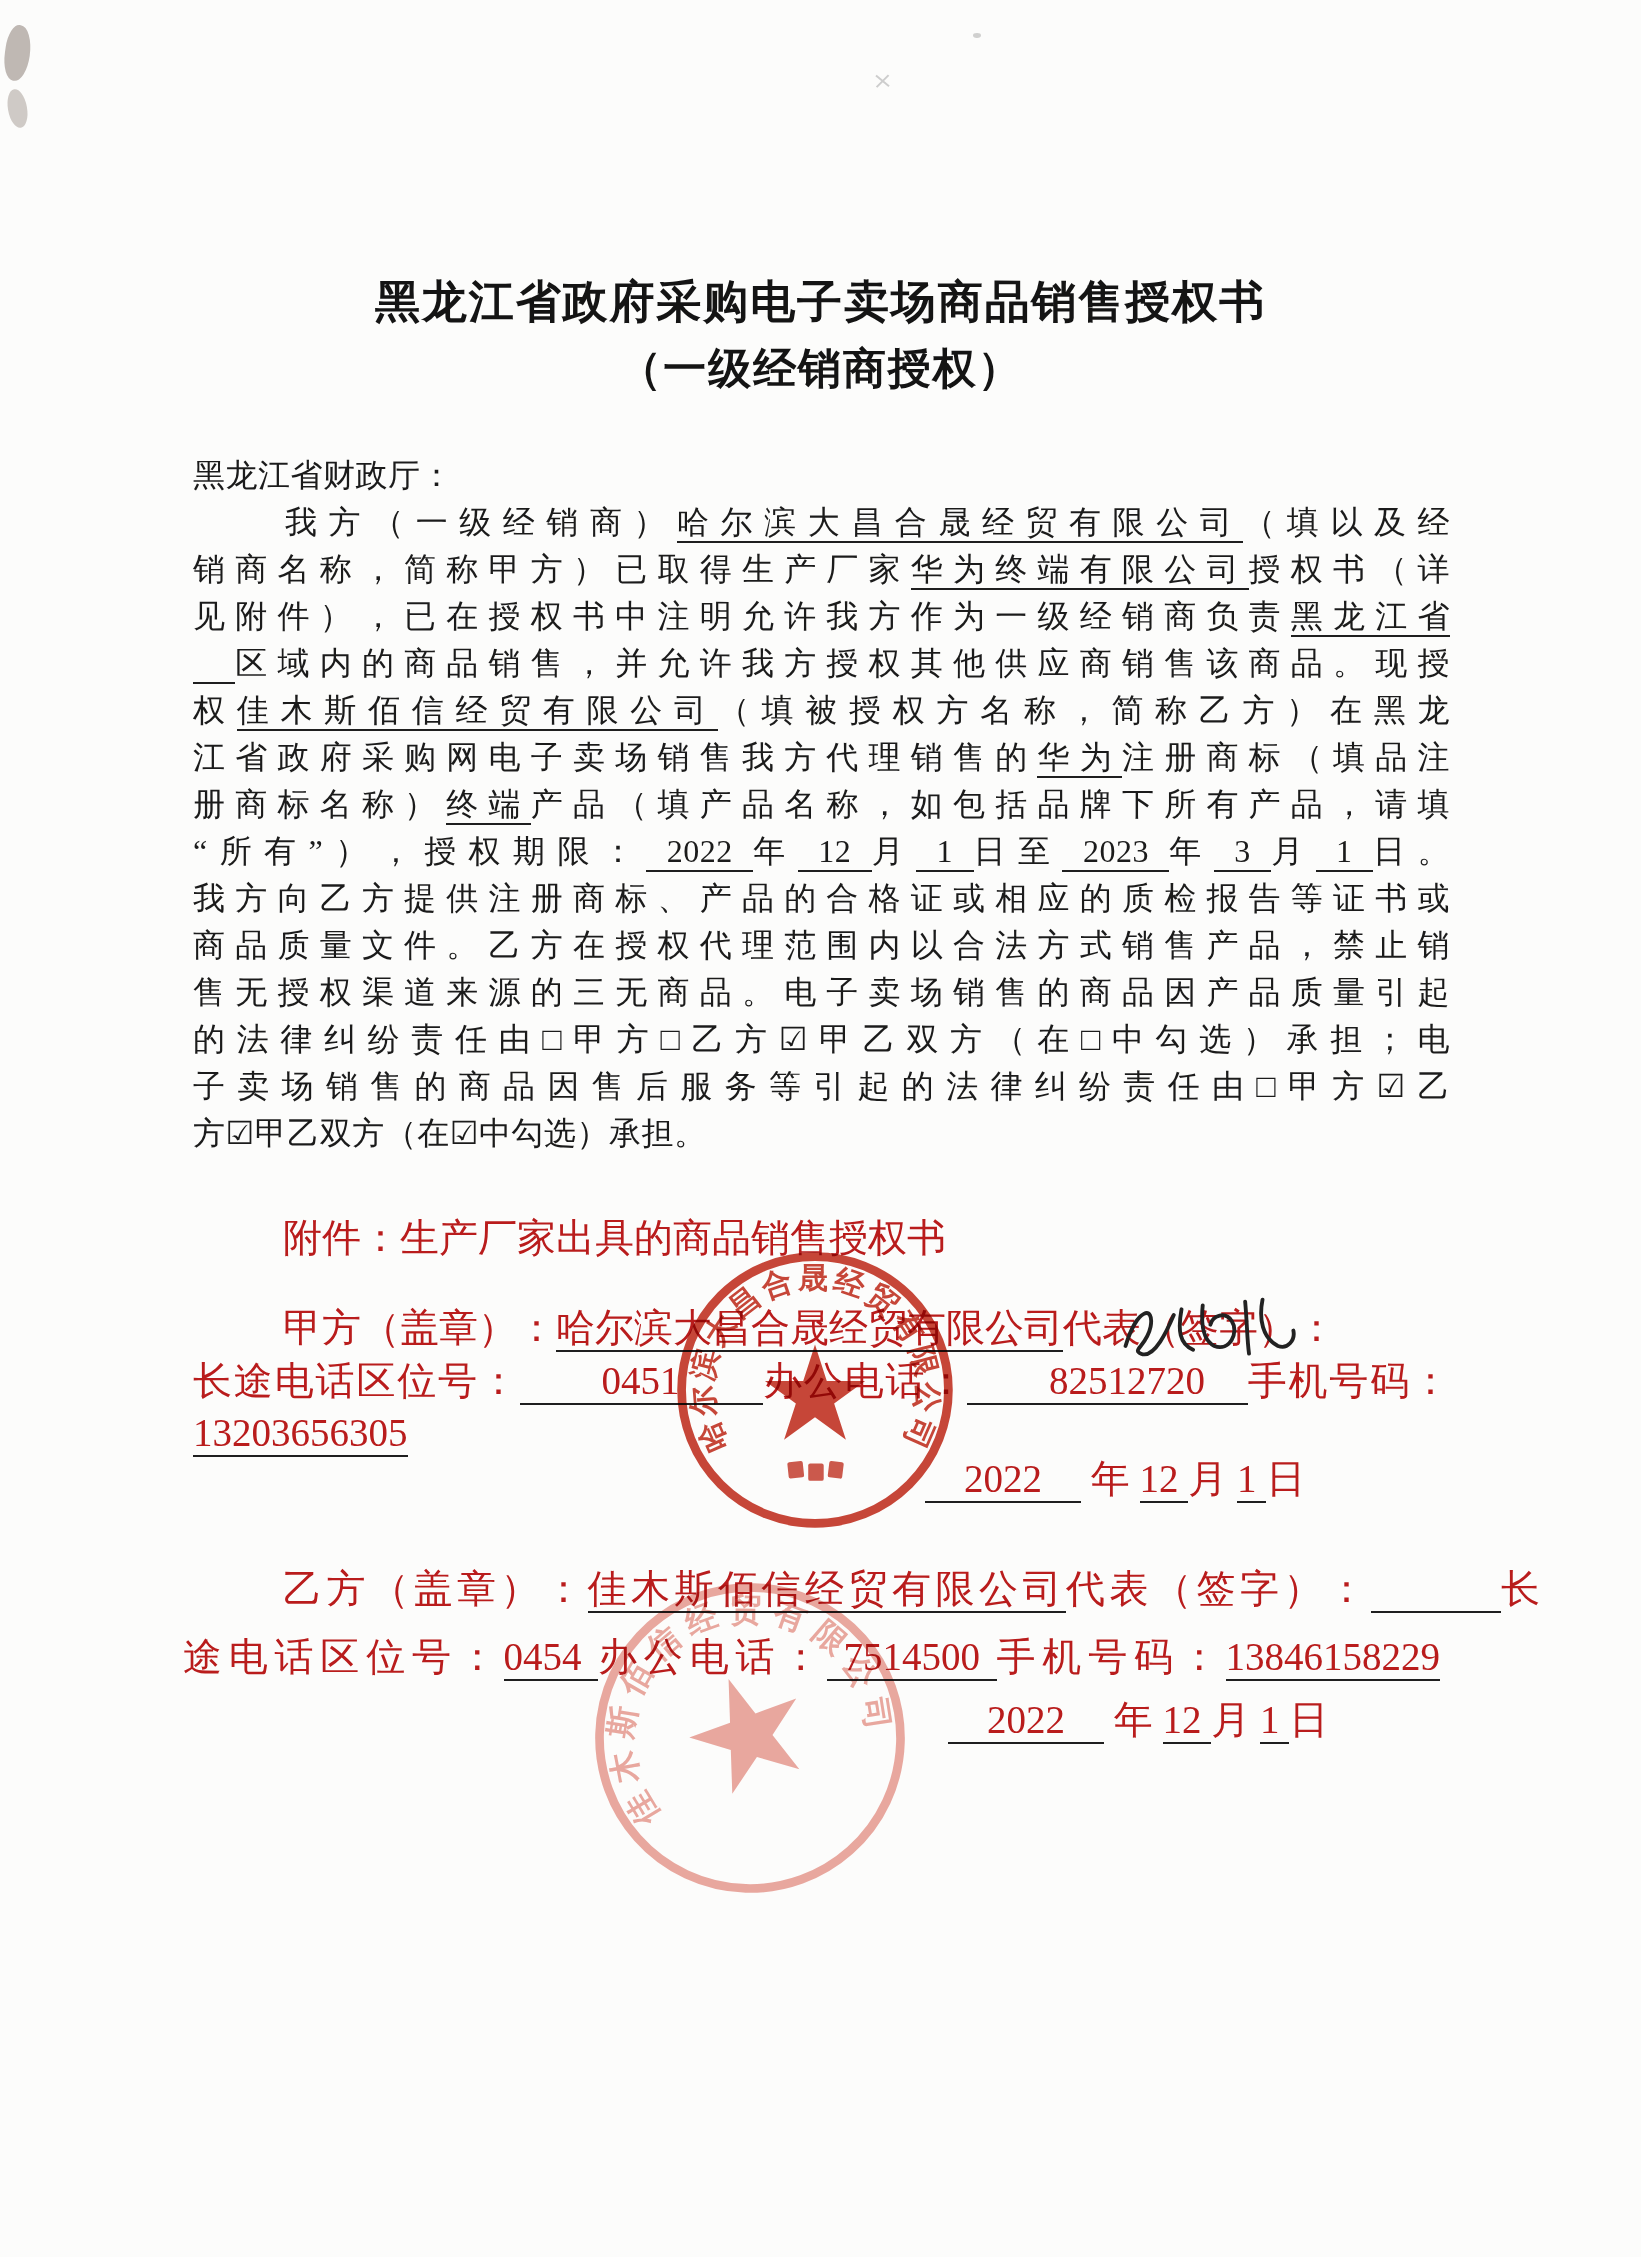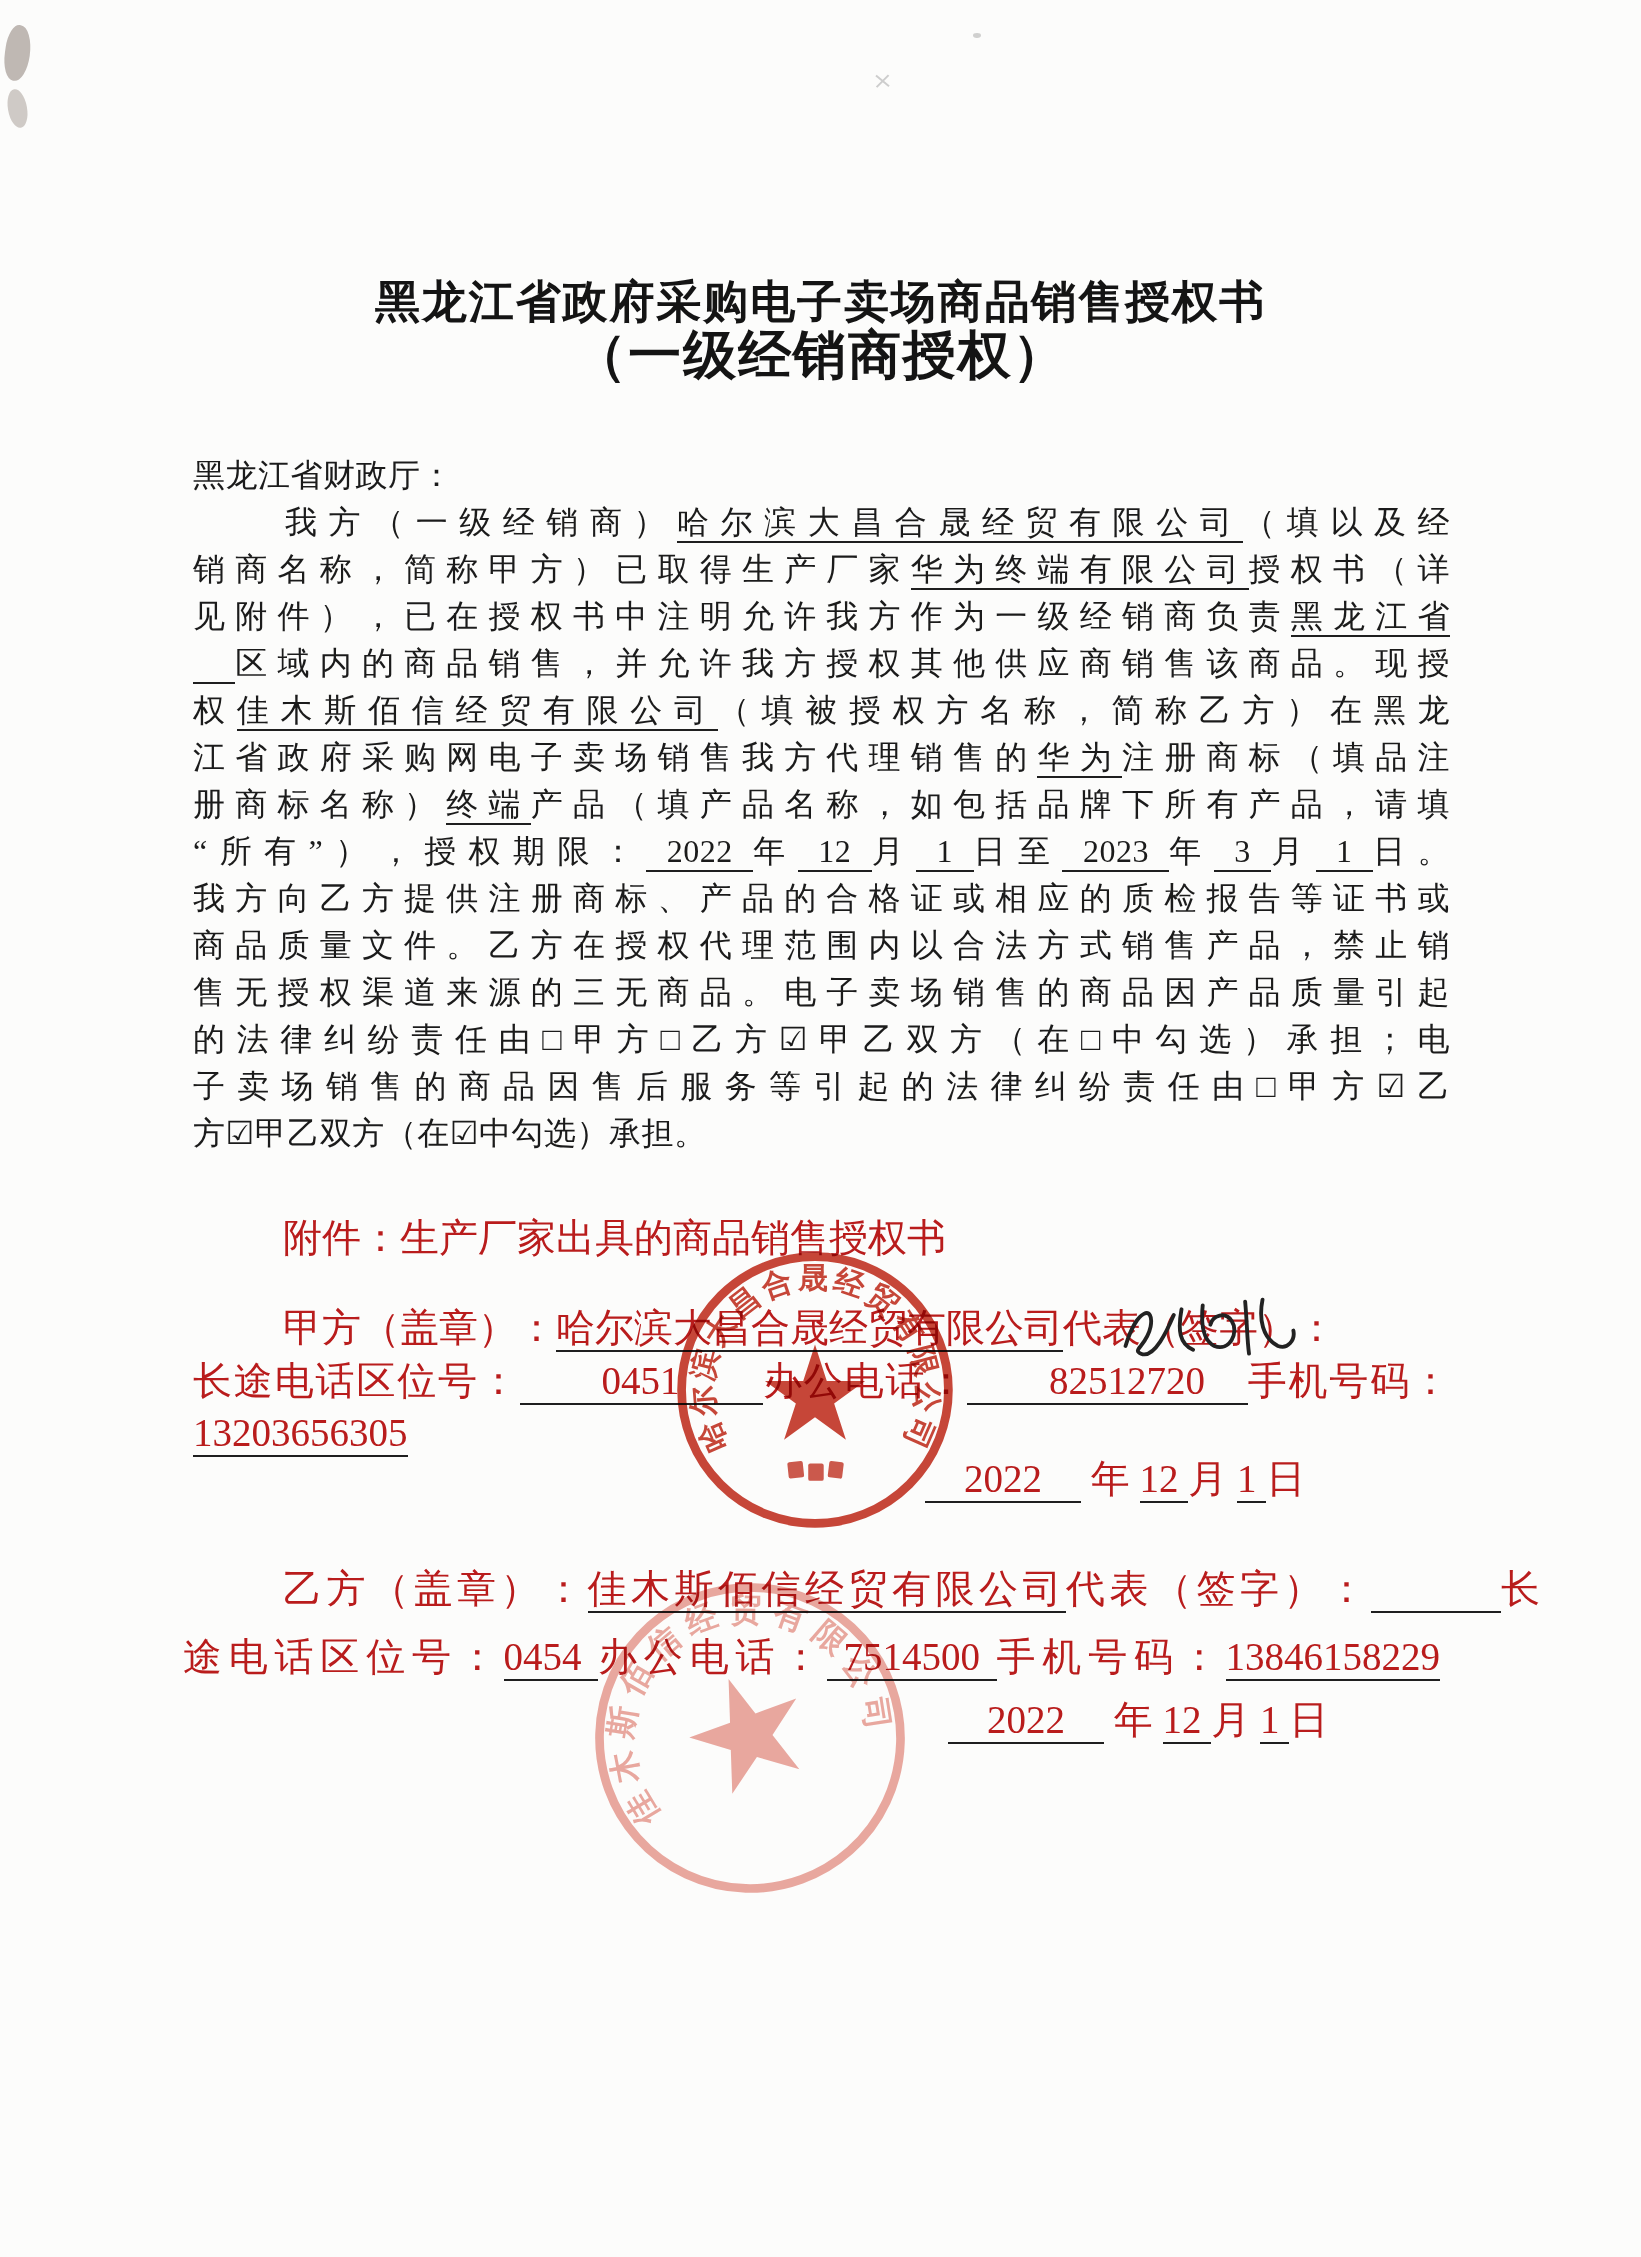--- a/index.html
+++ b/index.html
@@ -8,21 +8,21 @@
     background:#fcfcfb; overflow:hidden;
     font-family:"Liberation Serif","DejaVu Serif",serif;
     color:#1b1b1b;
   }
   .doc-title {
     position:absolute; left:0; width:100%; text-align:center;
     font-family:"Liberation Sans","DejaVu Sans",sans-serif;
     font-weight:700; color:#141414;
   }
   #title-line1 { top:272px; font-size:45px; letter-spacing:1.9px; }
-  #title-line2 { top:320px; font-size:53px; letter-spacing:1.9px; }
+  #title-line2 { top:340px; font-size:43px; letter-spacing:1.9px; }
 
   .body-block { position:absolute; left:193px; top:452px; width:1257px; }
   .bline {
     font-size:32px; line-height:47px; height:47px;
     text-align:justify; letter-spacing:0.5px; white-space:normal;
   }
   .bline.jl { text-align-last:justify; }
   .bline.ind { text-indent:92px; }
 
   .u { border-bottom:2.9px solid #1f1f1f; padding-bottom:1px; }

